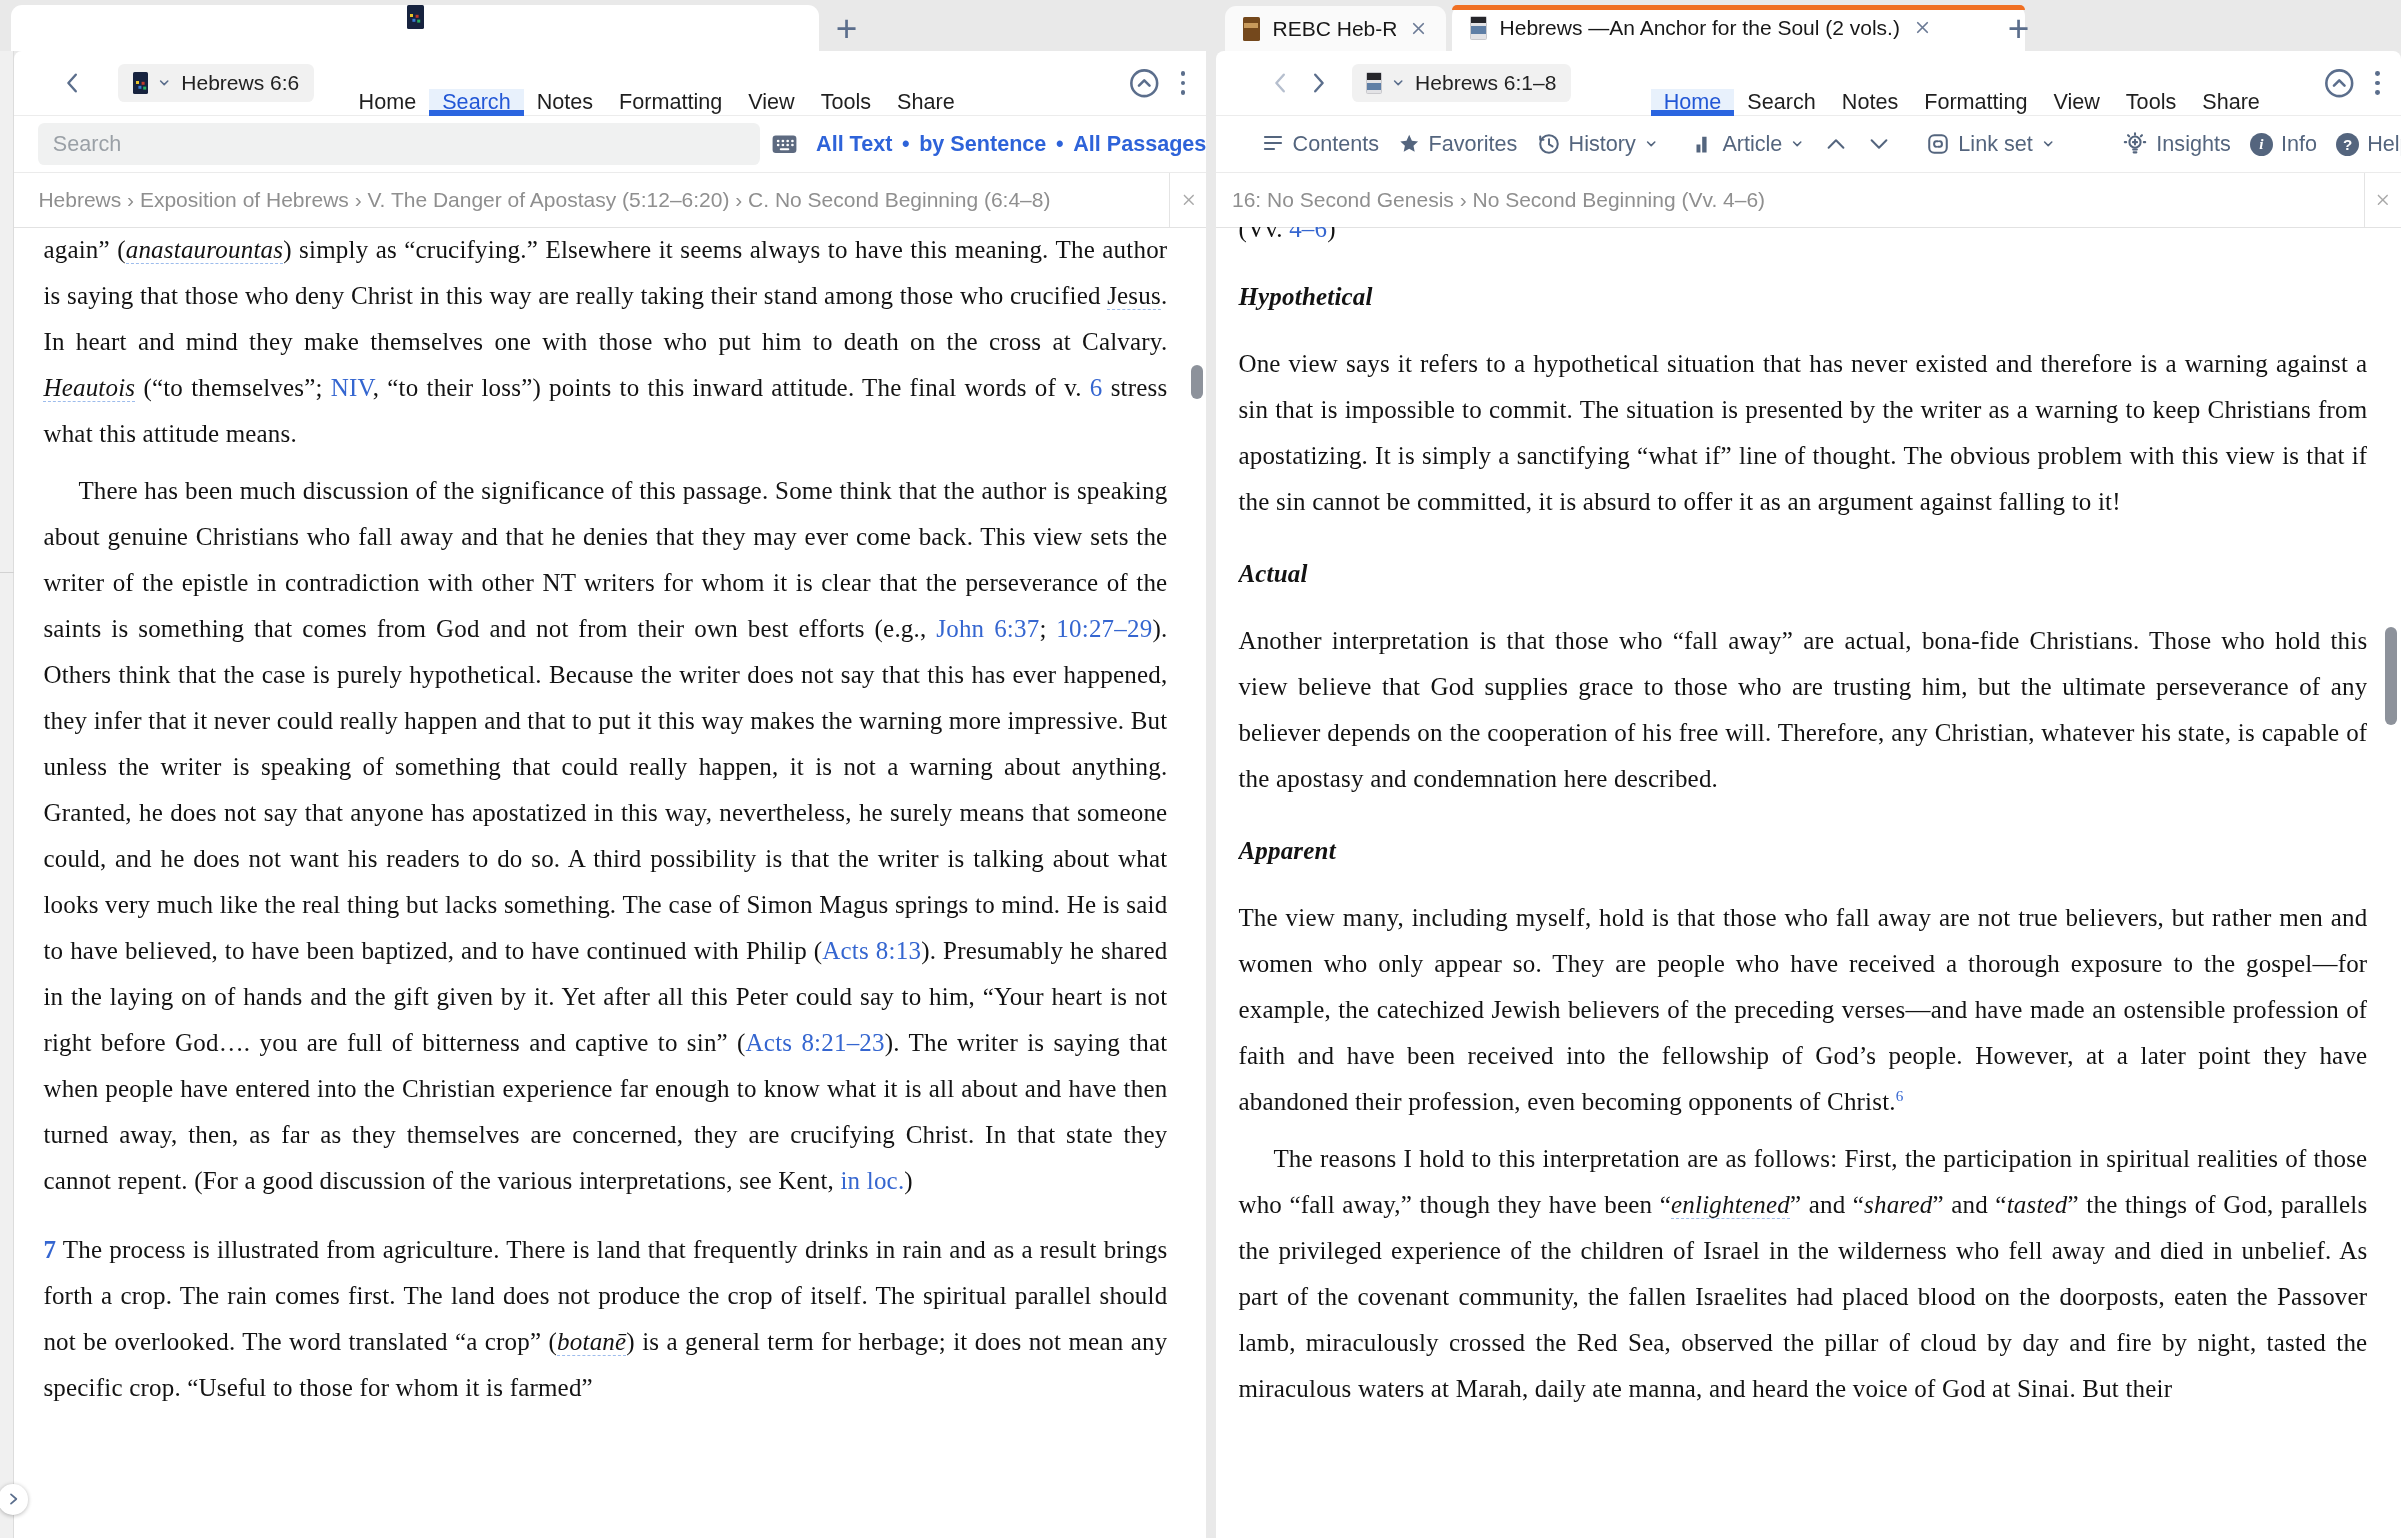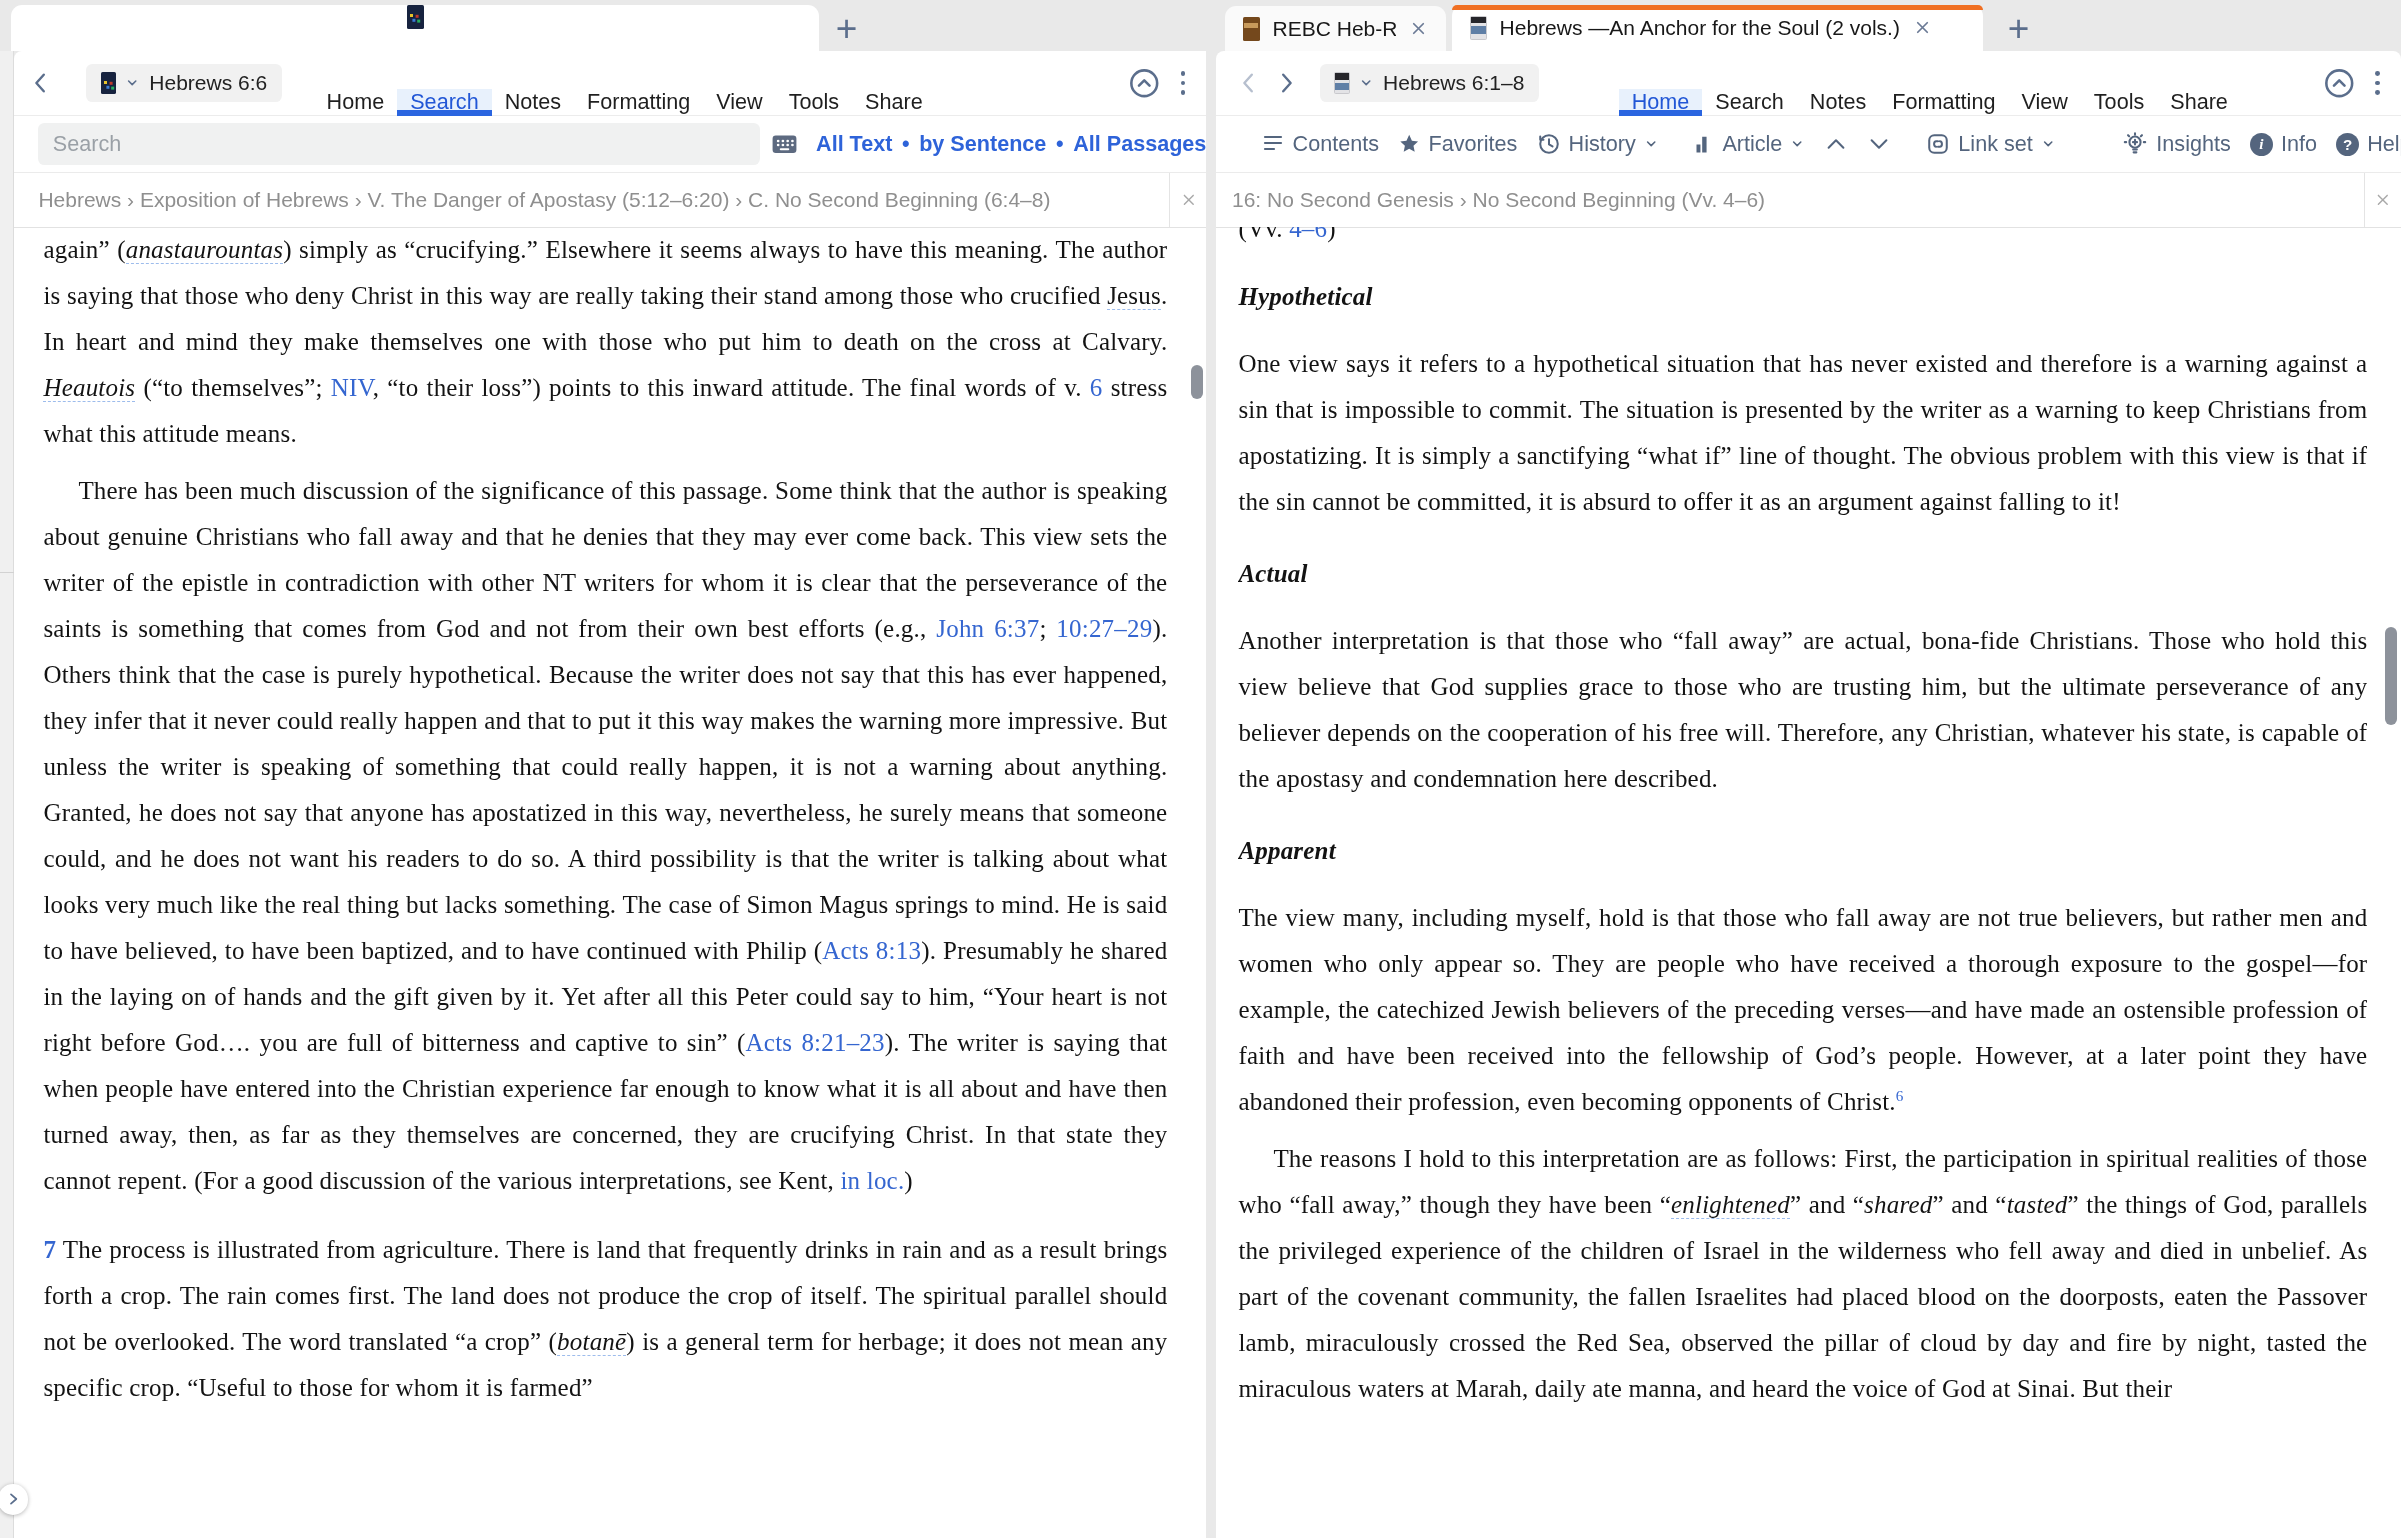--- a/index.html
+++ b/index.html
@@ -39,21 +39,21 @@
 
   .edge-strip { position:absolute; left:0; top:51px; width:14.4px; height:1488px;
                 background:#f0f0f0; border-right:0.8px solid #dcdcdc; }
   .strip-divider { position:absolute; left:0; top:572px; width:14.4px; height:0.8px; background:#d2d2d2; }
   .expand-btn { position:absolute; left:-2.4px; top:1484px; width:30.5px; height:30.5px; border-radius:50%;
                 background:#fff; box-shadow:0 0.8px 4px rgba(0,0,0,.28); display:flex; align-items:center;
                 justify-content:center; color:#5b6e8c; z-index:5; }
 
   
   .navrow { position:absolute; left:0; right:0; top:0; height:65px; display:flex; align-items:center;
-            border-bottom:0.8px solid #ececec; }
+            border-bottom:0.8px solid #ececec;padding-left:32px; }
   .midrow { position:absolute; left:0; right:0; top:65px; height:57px; display:flex; align-items:center;
             border-bottom:0.8px solid #ebebeb; }
   .locator { position:absolute; left:0; right:0; top:122px; height:55px; display:flex; align-items:center;
              border-bottom:0.8px solid #e2e2e2; font-size:21px; color:#8f8f8f; }
   .locator .path { padding-left:24px; white-space:nowrap; overflow:hidden; flex:1; }
   .gutter { position:relative; width:37px; height:100%; border-left:0.8px solid #e4e4e4;
             display:flex; align-items:center; justify-content:center; color:#a9a9a9; }
 
   .navchev { color:#5b6e8c; padding:0 6.4px; display:flex; }
   .navchev.dim { color:#b6bfce; }
@@ -133,21 +133,21 @@
 
     <div class="tab dim" style="left:1225px; width:221px;">
       <span class="bk bk-rebc"></span>
       <span class="tab-title">REBC Heb-Re</span>
       <span class="xbtn">
         <svg class="ic" width="19" height="19" viewBox="0 0 24 24">
             <path d="M6 6l12 12M18 6L6 18"></path>
           </svg>
       </span>
     </div>
-    <div class="tab accent" style="left:1452px; width:531px;">
+    <div class="tab accent" style="left:1452px; width:573px;">
       <span class="bk bk-anchor"></span>
       <span class="tab-title">Hebrews —An Anchor for the Soul (2 vols.)</span>
       <span class="xbtn">
         <svg class="ic" width="19" height="19" viewBox="0 0 24 24">
             <path d="M6 6l12 12M18 6L6 18"></path>
           </svg>
       </span>
     </div>
     <div class="newtab" style="left:2001px;">+</div>
   </div>

